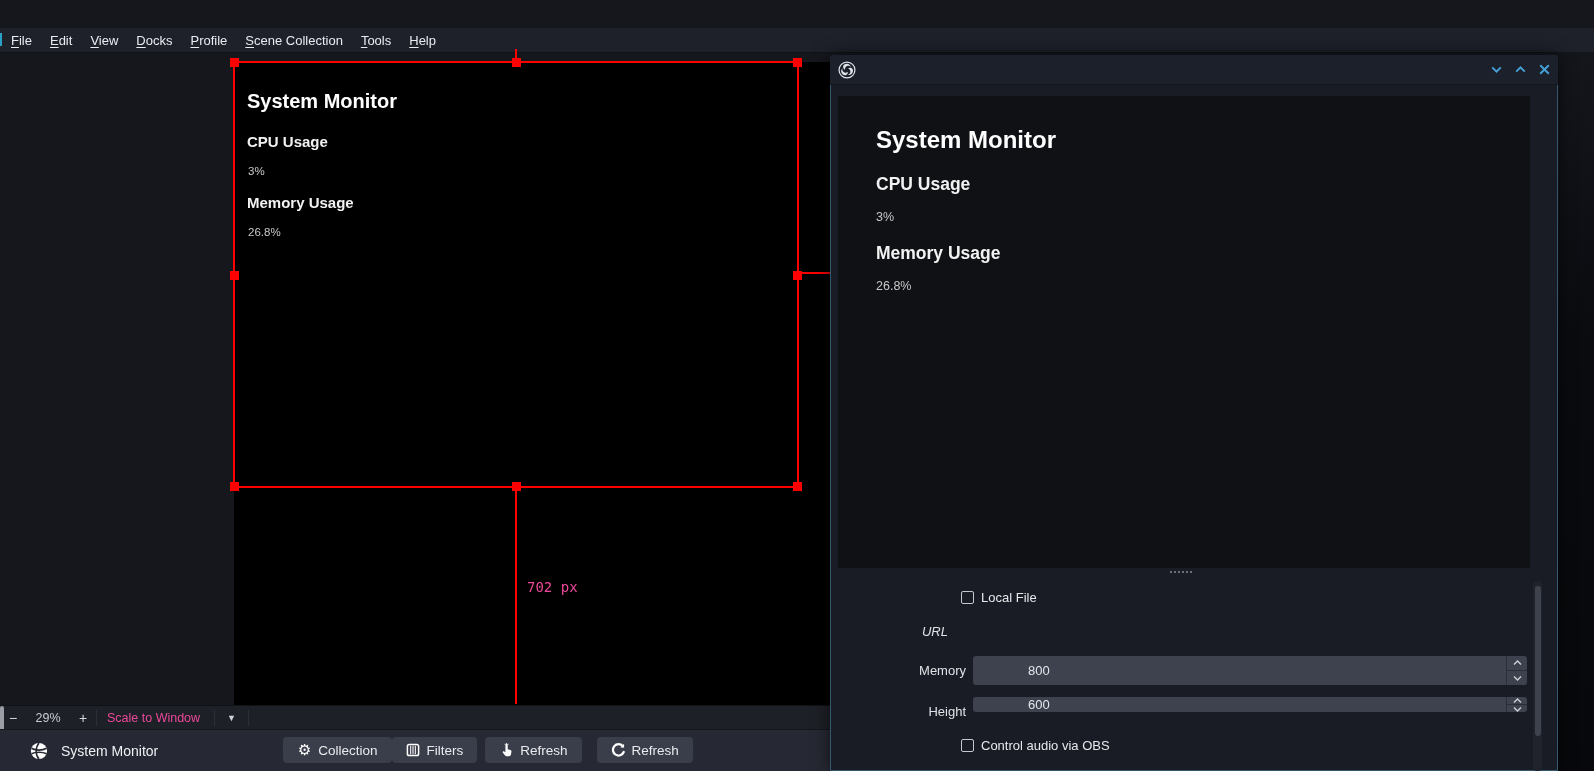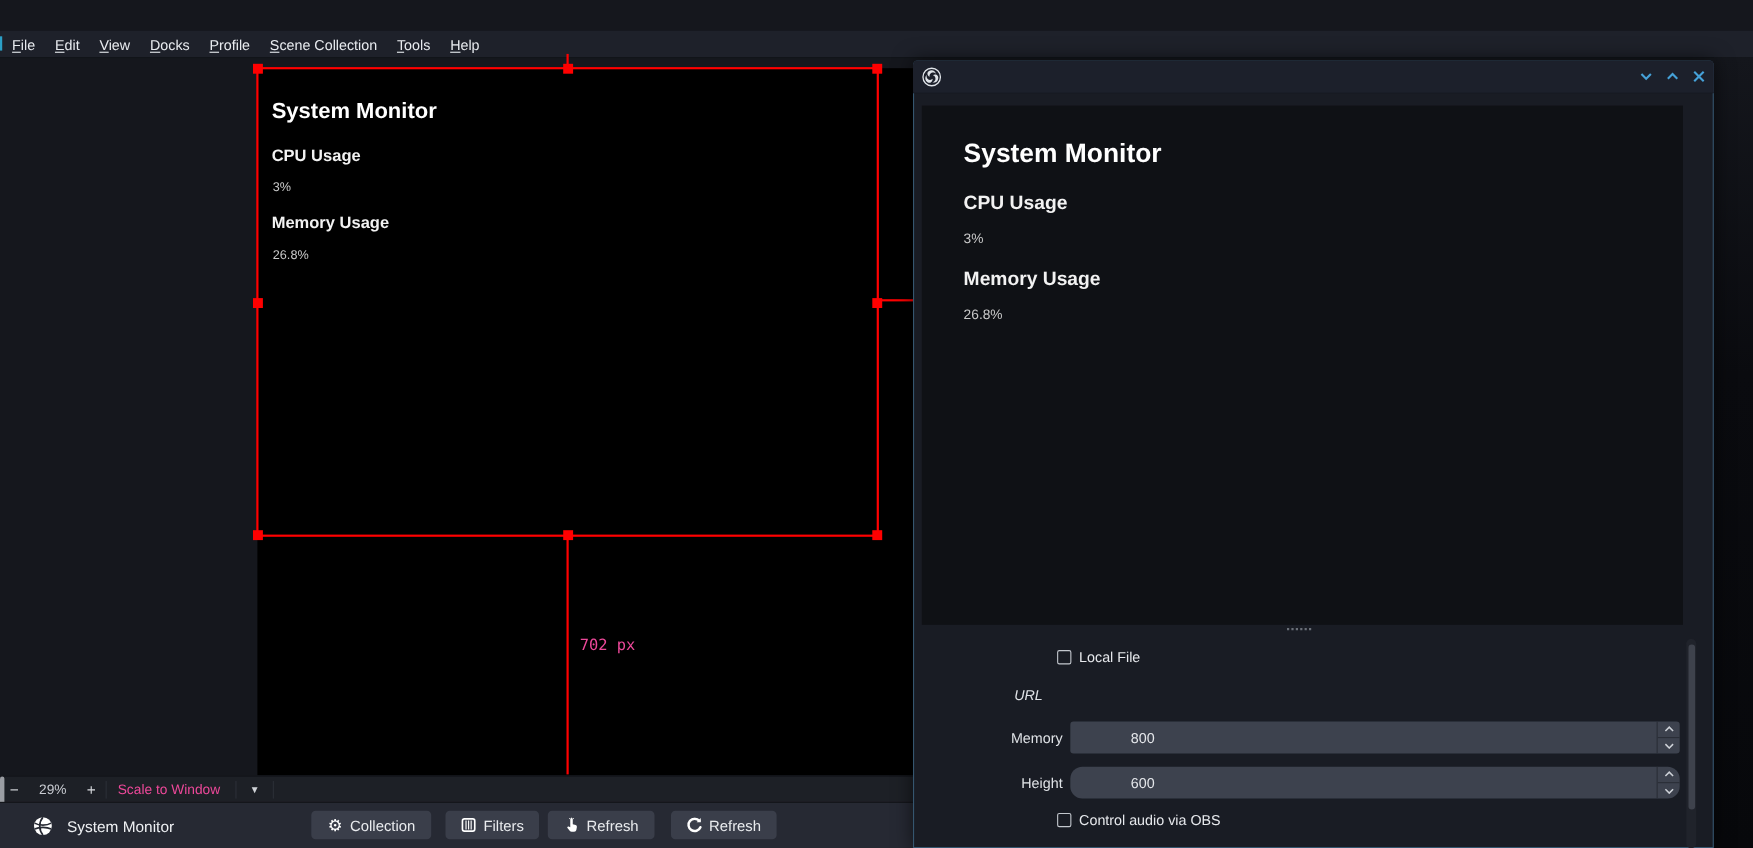--- a/index.html
+++ b/index.html
@@ -67,21 +67,21 @@
   
   .srcbar { left:0; top:729px; width:830px; height:42px; background:#262933; border-top:1px solid #14161b;
     display:flex; align-items:center; }
   .src-ico { margin-left:30px; width:18px; height:18px; }
   .src-name { margin-left:13px; font-size:14px; color:#eef0f3; }
   .tb-btn { height:26px; margin-top:-1px; background:#3a3e4a; border:none; border-radius:4px; color:#e9ebee;
     font-size:13.5px; font-family:inherit; display:flex; align-items:center; gap:6px; padding:0 14px; cursor:default; }
   .tb-btn .ticon { display:inline-flex; width:15px; height:15px; align-items:center; justify-content:center; }
   .tb-gear { font-size:15px; color:#fff; line-height:1; font-family:"DejaVu Sans",sans-serif; }
   .b-props   { margin-left:125px; }
-  .b-filters { margin-left:13px; }
+  .b-filters { }
   .b-interact{ margin-left:8px; }
   .b-refresh { margin-left:15px; }
 
   
   .right-dark { left:1558px; top:52px; width:36px; height:719px;
     background:linear-gradient(180deg,#14161c 0%,#0a0b0f 40%,#07080b 100%); }
 
   
   .dialog { left:830px; top:55px; width:728px; height:716px; background:#191c24;
     border:1px solid #35566f; border-radius:4px 4px 0 0; box-shadow:0 0 18px rgba(0,0,0,.6); }
@@ -113,21 +113,21 @@
   .cb-audio { left:961px; top:739px; }
   .cb-label { font-size:13px; color:#e6e8ec; white-space:nowrap; }
   .cbl-local { left:981px; top:590px; }
   .cbl-audio { left:981px; top:738px; }
 
   .text-input { border:none; outline:none; background:#3d424e; color:#e4e6ea; font-size:13px;
     font-family:inherit; border-radius:3px; padding:0 9px; }
   .in-url { left:973px; top:617px; width:554px; height:28px; }
   .spinbox { background:#3d424e; border-radius:3px; }
   .sb-width  { left:973px; top:656px; width:554px; height:29px; }
-  .sb-height { left:973px; top:697px; width:554px; height:29px;border-radius:11px; }
+  .sb-height { left:973px; top:697px; width:554px; height:15px; }
   .spin-input { position:absolute; left:0; top:0; width:530px; height:100%; background:transparent; border-radius:3px 0 0 3px;margin-left:46px; }
   .spin-btns { position:absolute; right:0; top:0; width:21px; height:100%; border-left:1px solid #2a2e37;
     display:flex; flex-direction:column; }
   .spin-btn { flex:1; display:flex; align-items:center; justify-content:center; cursor:default; }
   .spin-btn + .spin-btn { border-top:1px solid #2a2e37; }
 
   .dlg-scroll-track { left:1533px; top:581px; width:9px; height:190px; background:#20232b; border-radius:4px; }
   .dlg-scroll-thumb { left:1535px; top:586px; width:6px; height:150px; background:#3e424c; border-radius:3px; }
 </style>
 </head>

